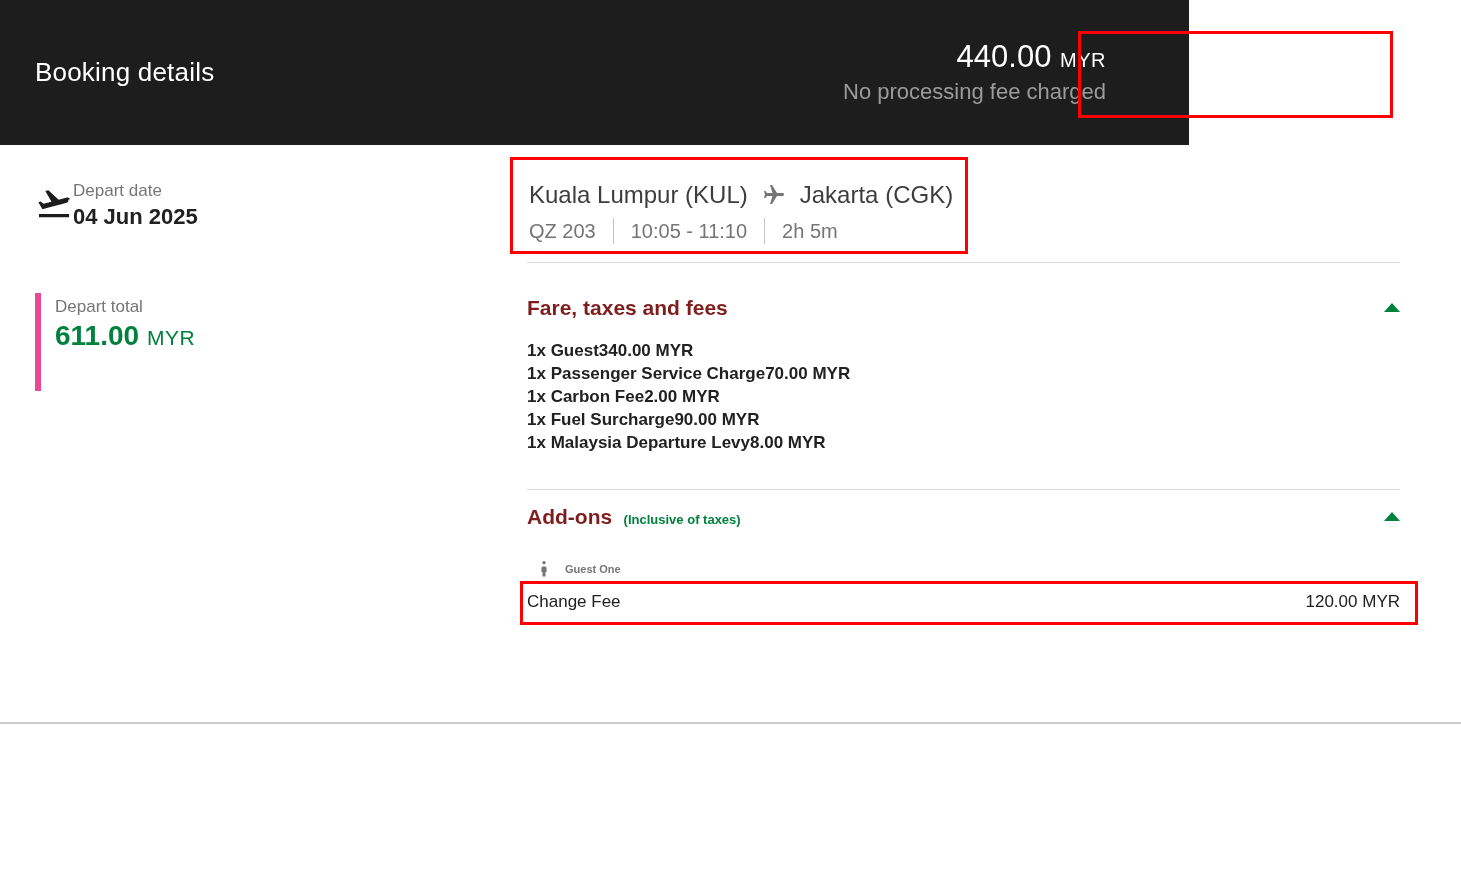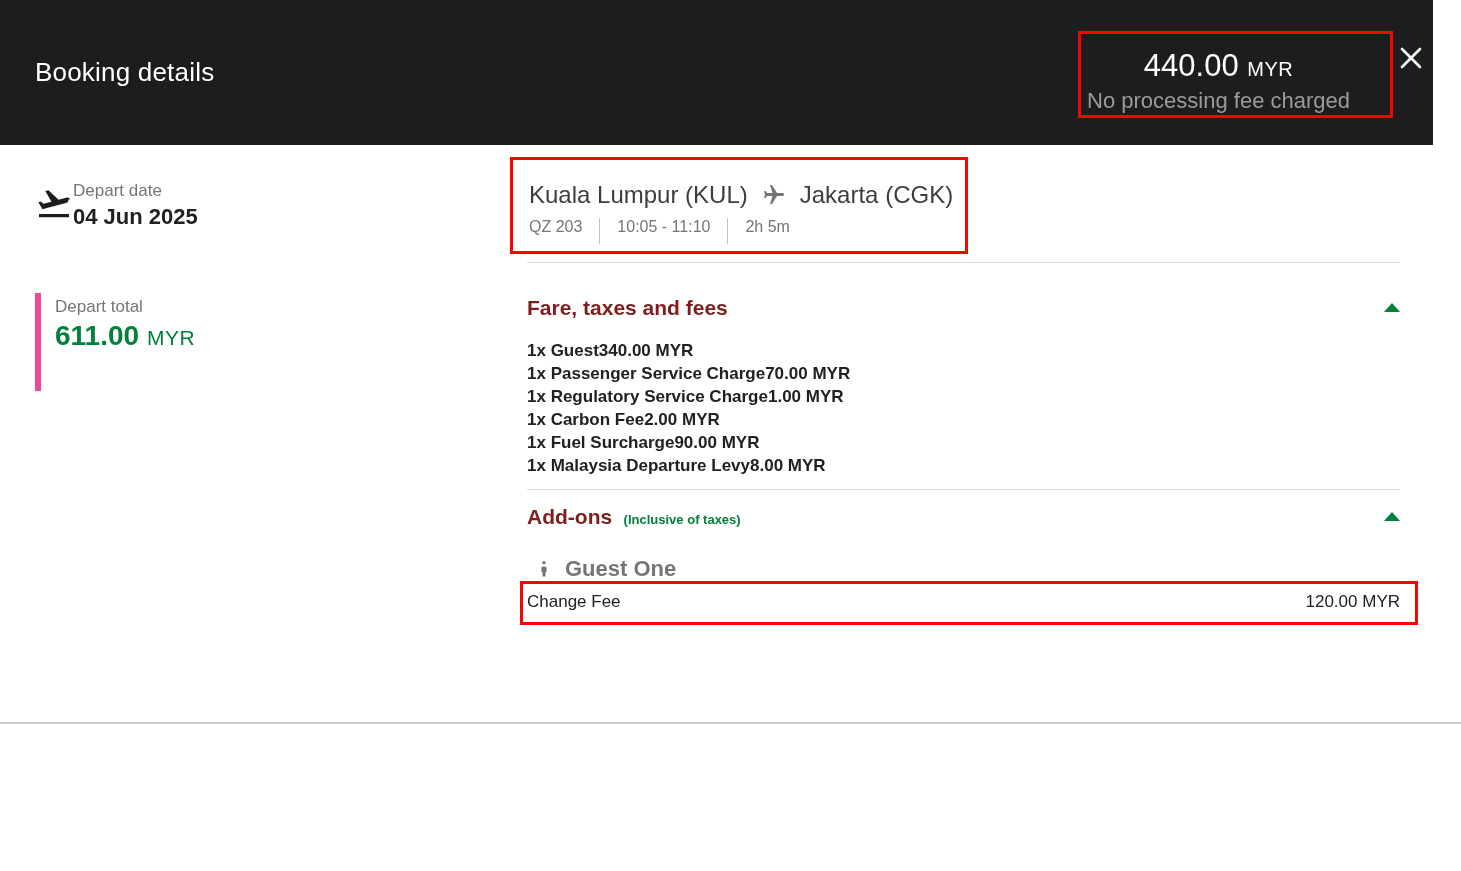--- a/index.html
+++ b/index.html
@@ -2,58 +2,58 @@
 <html><head>
 <meta charset="utf-8">
 <style>
   html,body{margin:0;padding:0;background:#fff;}
   .screen{
     position:relative;width:1461px;height:871px;overflow:hidden;
     background:#ffffff;font-family:"Liberation Sans",sans-serif;
     -webkit-font-smoothing:antialiased;
   }
   
-  .header{position:absolute;left:0;top:0;width:1433px;height:145px;background:#1d1d1d;}
+  .header{position:absolute;left:0;top:0;width:1189px;height:145px;background:#1d1d1d;}
   .header-title{position:absolute;left:35px;top:57px;font-size:26px;color:#ffffff;letter-spacing:.2px;}
-  .header-price{position:absolute;right:83px;top:49px;text-align:center;}
+  .header-price{position:absolute;right:83px;top:40px;text-align:right;}
   .hp-amount{font-size:31px;color:#ffffff;font-weight:400;line-height:34px;}
   .hp-cur{font-size:20px;color:#ffffff;letter-spacing:.5px;}
   .hp-sub{font-size:22px;color:#9b9b9b;line-height:30px;}
   .close-btn{position:absolute;left:1397px;top:44px;width:28px;height:28px;cursor:pointer;background:none;border:none;padding:0;}
   .close-btn svg{display:block;}
   
   .depart-date{position:absolute;left:35px;top:180px;display:flex;align-items:flex-start;}
   .dd-icon{width:38px;height:38px;margin-top:4px;color:#1c1c1c;}
   .dd-text{}
   .dd-label{font-size:17px;color:#757575;line-height:22px;}
   .dd-value{font-size:22px;font-weight:700;color:#212121;line-height:29px;}
   .depart-total{position:absolute;left:35px;top:293px;border-left:6px solid #ec4899;padding:2px 0 0 14px;min-height:98px;box-sizing:border-box;}
   .dt-label{font-size:17px;color:#757575;line-height:24px;}
   .dt-value{font-size:28px;font-weight:700;color:#00813c;line-height:34px;}
   .dt-cur{font-size:21px;font-weight:400;color:#00813c;letter-spacing:.5px;}
   
   .route-cities{position:absolute;left:529px;top:181px;display:flex;align-items:center;font-size:24px;color:#3d3d3d;}
   .route-plane{width:24px;height:24px;color:#757575;margin:0 14px;transform:rotate(90deg);}
-  .route-sub{position:absolute;left:529px;top:218px;display:flex;font-size:16px;color:#757575;}
+  .route-sub{position:absolute;left:529px;top:218px;display:flex;align-items:center;font-size:20px;color:#757575;}
   .vsep{width:1px;height:26px;background:#c4c4c4;margin:0 17px;}
   .divider{position:absolute;left:527px;right:61px;height:1px;background:#dadada;}
   .divider-1{top:262px;}
   .divider-2{top:489px;}
   .divider-bottom{position:absolute;left:0;top:722px;width:1461px;height:2px;background:#cccccc;}
   .section-head{position:absolute;left:527px;right:61px;display:flex;justify-content:space-between;align-items:flex-start;}
   .fare-head{top:296px;}
   .addons-head{top:505px;}
   .sec-title{font-size:21px;font-weight:700;color:#7f1d1d;}
   .sec-sub{font-size:13px;font-weight:700;color:#00813c;margin-left:7px;margin-top:39px;}
   .collapse{width:0;height:0;border-left:8px solid transparent;border-right:8px solid transparent;border-bottom:9px solid #00813c;margin-top:7px;cursor:pointer;}
   .fare-rows{position:absolute;left:527px;right:61px;top:339px;}
   .fare-row{display:flex;font-size:17px;font-weight:700;color:#212121;line-height:23px;}
   .guest-row{position:absolute;left:535px;top:555px;display:flex;align-items:center;}
   .guest-icon{width:18px;height:28px;color:#757575;}
-  .guest-name{font-size:22px;font-weight:700;color:#757575;margin-left:12px;}
+  .guest-name{font-size:11px;font-weight:700;color:#757575;margin-left:12px;}
   .changefee-row{position:absolute;left:527px;right:61px;top:590px;display:flex;justify-content:space-between;font-size:17px;font-weight:400;color:#212121;line-height:23px;}
   
   .annot{position:absolute;border:3px solid #ff0000;pointer-events:none;box-sizing:border-box;z-index:50;}
   .annot-total{left:1078px;top:31px;width:315px;height:87px;}
   .annot-route{left:510px;top:157px;width:458px;height:97px;}
   .annot-changefee{left:520px;top:581px;width:898px;height:44px;}
 </style>
 </head>
 <body>
 
@@ -115,24 +115,20 @@
   <div class="fare-rows">
     <div class="fare-row">
       <span>1x Guest</span>
       <span>340.00 MYR</span>
     </div>
     <div class="fare-row">
       <span>1x Passenger Service Charge</span>
       <span>70.00 MYR</span>
     </div>
     <div class="fare-row">
-      <span>1x Regulatory Service Charge</span>
-      <span>1.00 MYR</span>
-    </div>
-    <div class="fare-row">
       <span>1x Carbon Fee</span>
       <span>2.00 MYR</span>
     </div>
     <div class="fare-row">
       <span>1x Fuel Surcharge</span>
       <span>90.00 MYR</span>
     </div>
     <div class="fare-row">
       <span>1x Malaysia Departure Levy</span>
       <span>8.00 MYR</span>

